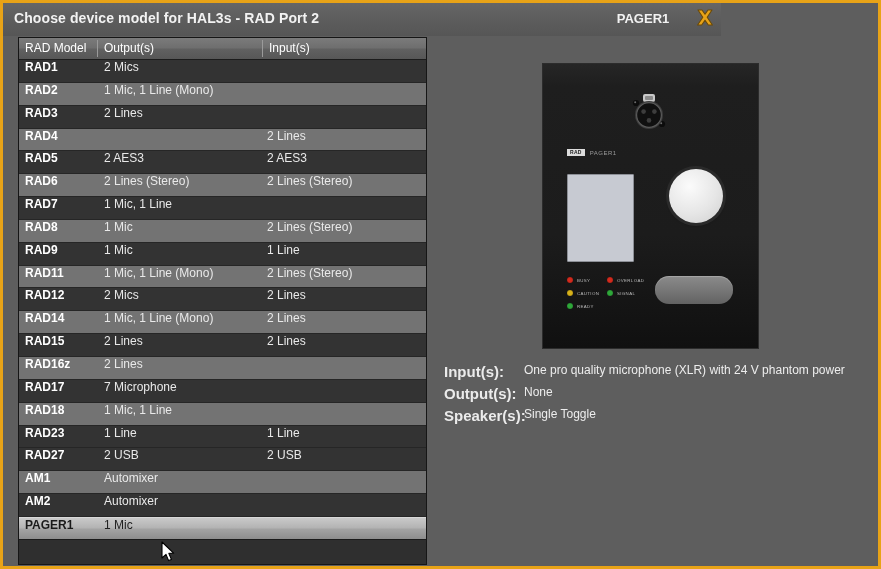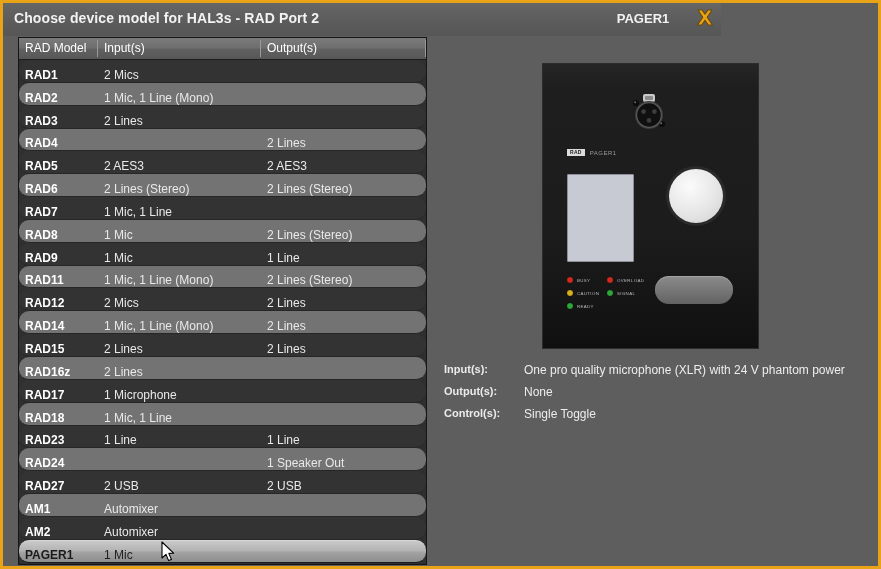--- a/index.html
+++ b/index.html
@@ -92,23 +92,22 @@
     width: 1px; height: 17px;
     background: #9a9a9a;
   }
   .col-model { width: 79px; flex: none; }
   .col-in    { width: 163px; flex: none; }
   .col-out   { flex: 1 1 auto; }
 
   .row {
     display: flex;
     height: 22.85px;
-    align-items: flex-end;
+    align-items: flex-start;
     border-bottom: 1px solid #262626;
-    border-radius: 10px;
   }
   .row.odd  { background: #333333; }
   .row.even { background: #737373; }
   .row.selected {
     background: linear-gradient(to bottom, #c9c9c9 0%, #b4b4b4 45%, #a2a2a2 55%, #8d8d8d 100%);
     border-bottom: 1px solid #1a1a1a;
     border-top: 1px solid #d8d8d8;
   }
   .cell {
     font-size: 12px;
@@ -216,21 +215,21 @@
     width: 430px;
   }
   .spec-row {
     display: flex;
     height: 22px;
     align-items: flex-start;
   }
   .spec-label {
     width: 80px;
     flex: none;
-    font-size: 11px;
+    font-size: 15px;
     font-weight: bold;
     color: #ebebeb;
     white-space: nowrap;
   }
   .spec-value {
     font-size: 12px;
     color: #ededed;
     white-space: nowrap;
   }
 
@@ -253,22 +252,22 @@
     <div id="close-button">
       <svg width="24" height="24" viewBox="0 0 24 24">
         <path d="M5 4 L9 4 L12 8.2 L15 4 L19 4 L14.2 11.2 L19.4 19 L15.3 19 L12 14.2 L8.7 19 L4.6 19 L9.8 11.2 Z" fill="#e8a317" stroke="#6b4a08" stroke-width="1.1" stroke-linejoin="round"></path>
       </svg>
     </div>
   </div>
 
   <div id="table-panel">
     <div id="table-header">
       <div class="th col-model">RAD Model</div>
+      <div class="th col-out end-sep">Output(s)</div>
       <div class="th col-in">Input(s)</div>
-      <div class="th col-out end-sep">Output(s)</div>
     </div>
     <div id="table-body">
         <div class="row odd">
           <div class="cell model col-model">RAD1</div>
           <div class="cell val col-in">2 Mics</div>
           <div class="cell val col-out"></div>
         </div>
         <div class="row even">
           <div class="cell model col-model">RAD2</div>
           <div class="cell val col-in">1 Mic, 1 Line (Mono)</div>
@@ -328,37 +327,32 @@
           <div class="cell model col-model">RAD15</div>
           <div class="cell val col-in">2 Lines</div>
           <div class="cell val col-out">2 Lines</div>
         </div>
         <div class="row even">
           <div class="cell model col-model">RAD16z</div>
           <div class="cell val col-out">2 Lines</div>
         </div>
         <div class="row odd">
           <div class="cell model col-model">RAD17</div>
-          <div class="cell val col-in">1 Microphone</div>
+          <div class="cell val col-in">7 Microphone</div>
           <div class="cell val col-out"></div>
         </div>
         <div class="row even">
           <div class="cell model col-model">RAD18</div>
           <div class="cell val col-in">1 Mic, 1 Line</div>
           <div class="cell val col-out"></div>
         </div>
         <div class="row odd">
           <div class="cell model col-model">RAD23</div>
           <div class="cell val col-in">1 Line</div>
           <div class="cell val col-out">1 Line</div>
-        </div>
-        <div class="row even">
-          <div class="cell model col-model">RAD24</div>
-          <div class="cell val col-in"></div>
-          <div class="cell val col-out">1 Speaker Out</div>
         </div>
         <div class="row odd">
           <div class="cell model col-model">RAD27</div>
           <div class="cell val col-in">2 USB</div>
           <div class="cell val col-out">2 USB</div>
         </div>
         <div class="row even">
           <div class="cell model col-model">AM1</div>
           <div class="cell val col-in">Automixer</div>
           <div class="cell val col-out"></div>
@@ -430,21 +424,21 @@
   <div id="spec-list">
       <div class="spec-row">
         <div class="spec-label">Input(s):</div>
         <div class="spec-value">One pro quality microphone (XLR) with 24 V phantom power</div>
       </div>
       <div class="spec-row">
         <div class="spec-label">Output(s):</div>
         <div class="spec-value">None</div>
       </div>
       <div class="spec-row">
-        <div class="spec-label">Control(s):</div>
+        <div class="spec-label">Speaker(s):</div>
         <div class="spec-value">Single Toggle</div>
       </div>
     </div>
 
   <svg id="cursor" viewBox="0 0 14 22">
     <path d="M1 1 L1 17 L5 13.4 L7.6 19.6 L10.4 18.4 L7.8 12.4 L12.6 12.2 Z" fill="#ffffff" stroke="#000000" stroke-width="1.1" stroke-linejoin="round"></path>
   </svg>
 
 </div>
 

